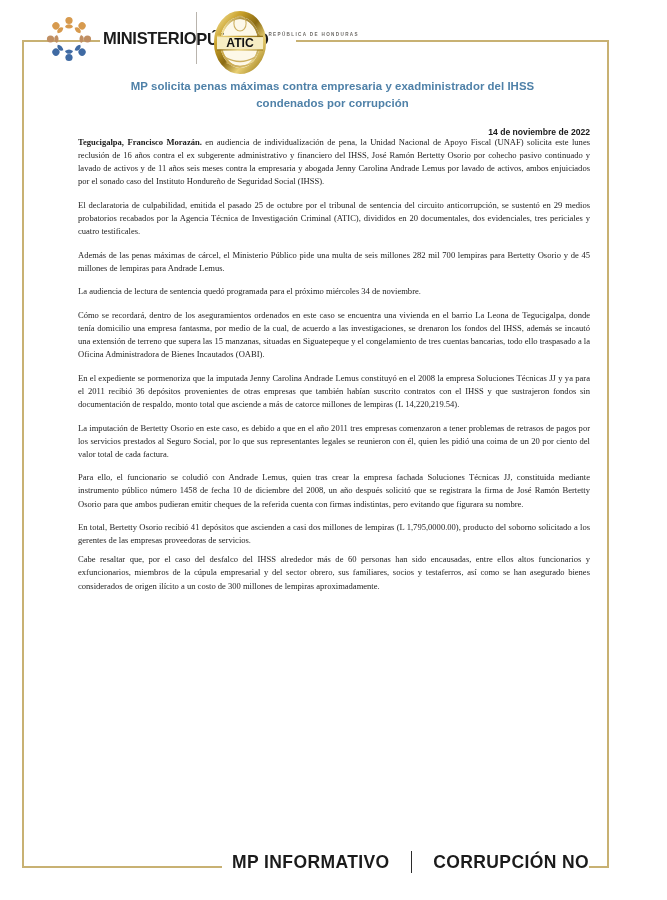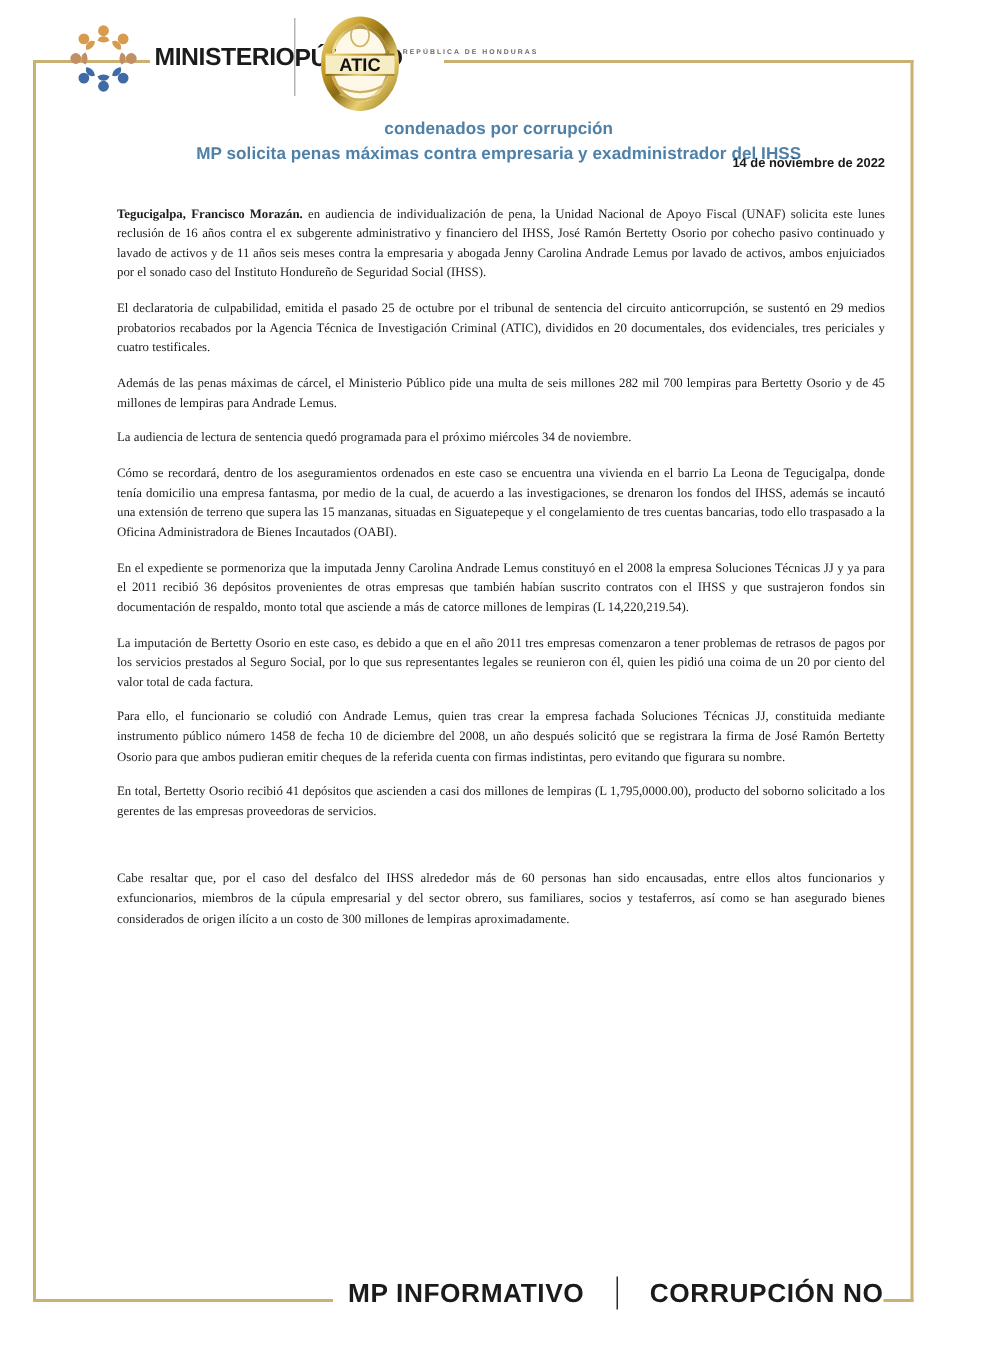--- a/index.html
+++ b/index.html
@@ -104,21 +104,21 @@
     font-family: "Liberation Sans", sans-serif;
     font-weight: bold;
     font-size: 11.4px;
     line-height: 17px;
     color: #4f81a8;
     letter-spacing: 0.05px;
   }
   #doc-date {
     position: absolute;
     left: 60px;
-    top: 103px;
+    top: 127px;
     width: 530px;
     text-align: right;
     font-family: "Liberation Sans", sans-serif;
     font-weight: bold;
     font-size: 8.6px;
     color: #1a1a1a;
   }
 
   
   #body-text {
@@ -129,21 +129,21 @@
   }
   .para {
     font-family: Liberation Serif, serif;
     font-size: 8.55px;
     line-height: 13.1px;
     color: #1c1c1c;
     text-align: justify;
     margin: 0 0 10.5px 0;
     hyphens: none;
   }
-  .para.gap-extra { margin-bottom: 32px; }
+  .para.gap-extra { margin-bottom: 6px; }
   .para b { font-weight: bold; }
 
   
   #footer-tagline {
     position: absolute;
     left: 232px;
     top: 851px;
     width: 380px;
     display: flex;
     align-items: center;
@@ -257,22 +257,22 @@
       <path d="M28 70 q22 12 44 0" fill="none" stroke="#cdb061" stroke-width="2.2"></path>
       <path d="M30 78 q20 10 40 0" fill="none" stroke="#cdb061" stroke-width="1.6"></path>
 
       <rect x="16" y="38" width="68" height="22" fill="url(#goldgrad)" opacity="0.92"></rect>
       <rect x="16" y="40" width="68" height="18" fill="#f6edc4"></rect>
       <text x="50" y="55" text-anchor="middle" font-family="Liberation Sans, sans-serif" font-size="18" font-weight="bold" fill="#121212">ATIC</text>
     </svg>
   </div>
 
   <div id="title-block">
+    <div class="doc-title">MP solicita penas máximas contra empresaria y exadministrador del IHSS</div>
     <div class="doc-title">condenados por corrupción</div>
-    <div class="doc-title">MP solicita penas máximas contra empresaria y exadministrador del IHSS</div>
   </div>
 
   <div id="doc-date">14 de noviembre de 2022</div>
 
   <div id="body-text">
       <p class="para"><b>Tegucigalpa, Francisco Morazán.</b> en audiencia de individualización de pena, la Unidad Nacional de Apoyo Fiscal (UNAF) solicita este lunes reclusión de 16 años contra el ex subgerente administrativo y financiero del IHSS, José Ramón Bertetty Osorio por cohecho pasivo continuado y lavado de activos y de 11 años seis meses contra la empresaria y abogada Jenny Carolina Andrade Lemus por lavado de activos, ambos enjuiciados por el sonado caso del Instituto Hondureño de Seguridad Social (IHSS).</p>
       <p class="para">El declaratoria de culpabilidad, emitida el pasado 25 de octubre por el tribunal de sentencia del circuito anticorrupción, se sustentó en 29 medios probatorios recabados por la Agencia Técnica de Investigación Criminal (ATIC), divididos en 20 documentales, dos evidenciales, tres periciales y cuatro testificales.</p>
       <p class="para">Además de las penas máximas de cárcel, el Ministerio Público pide una multa de seis millones 282 mil 700 lempiras para Bertetty Osorio y de 45 millones de lempiras para Andrade Lemus.</p>
       <p class="para">La audiencia de lectura de sentencia quedó programada para el próximo miércoles 34 de noviembre.</p>
       <p class="para">Cómo se recordará, dentro de los aseguramientos ordenados en este caso se encuentra una vivienda en el barrio La Leona de Tegucigalpa, donde tenía domicilio una empresa fantasma, por medio de la cual, de acuerdo a las investigaciones, se drenaron los fondos del IHSS, además se incautó una extensión de terreno que supera las 15 manzanas, situadas en Siguatepeque y el congelamiento de tres cuentas bancarias, todo ello traspasado a la Oficina Administradora de Bienes Incautados (OABI).</p>

